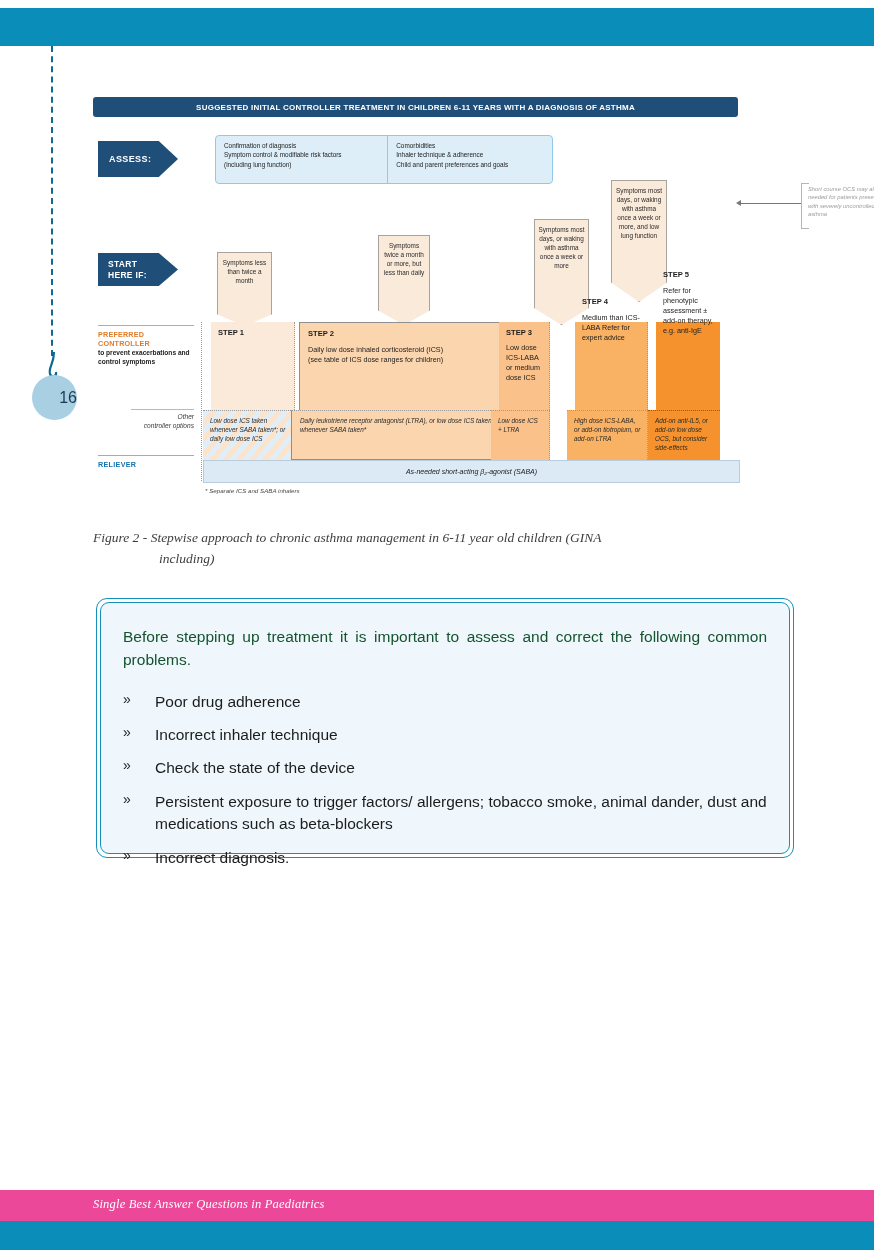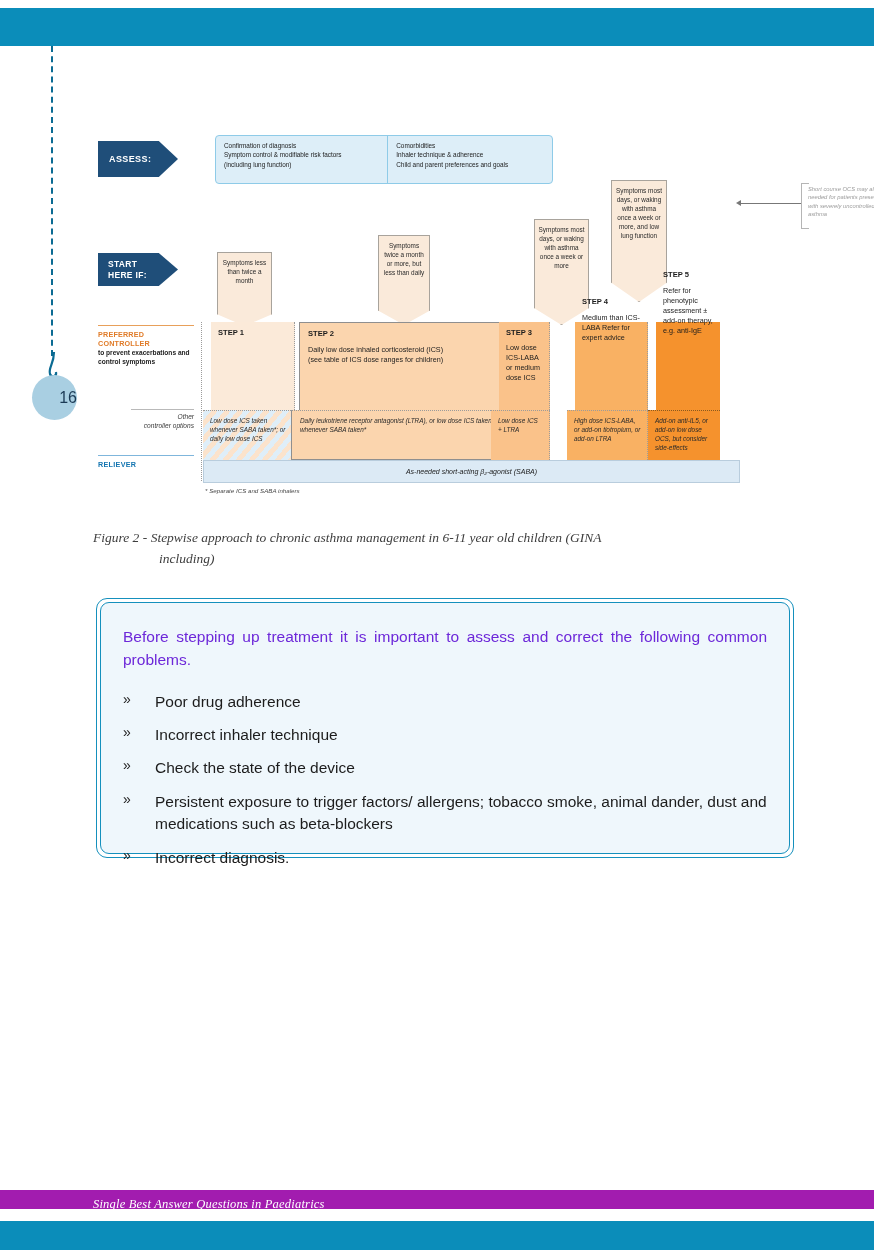--- a/index.html
+++ b/index.html
@@ -12,21 +12,21 @@
 
   
   .top-bar{position:absolute;left:0;top:8px;width:874px;height:38px;background:#0b8dba;}
   .dashed-line{position:absolute;left:51px;top:46px;width:0;height:310px;
                border-left:2px dashed #0b6b93;}
   .page-badge{position:absolute;left:32px;top:375px;width:45px;height:45px;border-radius:50%;
               background:#a9cfe2;display:flex;align-items:center;justify-content:flex-end;}
   .page-badge span{font-size:16px;color:#1b3a55;font-family:"Liberation Sans",sans-serif;}
   .hook{position:absolute;left:47px;top:352px;width:14px;height:30px;}
 
-  .footer-band{position:absolute;left:0;top:1190px;width:874px;height:19px;background:#a21caf;}
+  .footer-band{position:absolute;left:0;top:1190px;width:874px;height:31px;background:#ec4899;}
   .footer-band .ftxt{position:absolute;left:93px;top:7px;font-style:italic;font-size:12.5px;color:#ffffff;
                      font-family:"Liberation Serif",serif;letter-spacing:.2px;}
   .footer-bottom{position:absolute;left:0;top:1221px;width:874px;height:29px;background:#0b8dba;}
 
   
   .figure{position:absolute;left:93px;top:97px;width:650px;height:400px;}
 
   .fig-title{position:absolute;left:0;top:0;width:645px;height:20px;
              background:#1f4e79;border-radius:3px;
              display:flex;align-items:center;justify-content:center;}
@@ -98,41 +98,44 @@
            color:#3d3d3d;line-height:1.55;text-align:justify;}
   .caption .lbl2{display:inline;font-family:Liberation Serif, serif;}
   .caption .ind{display:block;padding-left:66px;}
 
   
   .callout{position:absolute;left:96px;top:598px;width:696px;height:258px;
            border:1.6px solid #1590bd;border-radius:11px;background:#ffffff;}
   .callout-inner{position:absolute;left:3px;top:3px;right:3px;bottom:3px;
                  border:1.6px solid #1590bd;border-radius:9px;background:#eff7fc;
                  padding:22px 22px 0 22px;box-sizing:border-box;}
-  .callout p{margin:0;font-size:15.5px;line-height:1.5;color:#6d28d9;text-align:justify;
+  .callout p{margin:0;font-size:15.5px;line-height:1.5;color:#14532d;text-align:justify;
              font-family:"Liberation Sans",sans-serif;}
   .bullets{margin-top:19px;}
   .bullet{display:flex;margin-bottom:11px;}
   .bullet .mk{width:32px;flex:none;font-size:14px;color:#1c1c1c;}
   .bullet .bt{font-size:15.5px;line-height:1.45;color:#1c1c1c;}
 </style>
 </head>
 <body>
 
 <div class="top-bar"></div>
 <div class="dashed-line"></div>
 <svg class="hook" viewBox="0 0 14 30">
   <path d="M7 0 C7 12, 1 16, 3 22 C4.5 26, 10 25, 9 20" fill="none" stroke="#0b6b93" stroke-width="2.2"></path>
 </svg>
 <div class="page-badge">
   <span>16</span>
 </div>
 
 <div class="figure">
 
+  <div class="fig-title">
+    <span>SUGGESTED INITIAL CONTROLLER TREATMENT IN CHILDREN 6-11 YEARS WITH A DIAGNOSIS OF ASTHMA</span>
+  </div>
 
   <div class="assess-tag">
     <span>ASSESS:</span>
   </div>
   <div class="assess-box">
     <div class="assess-col" style="width:168px;">
       <div>Confirmation of diagnosis</div>
       <div>Symptom control &amp; modifiable risk factors</div>
       <div>(including lung function)</div>
     </div>

